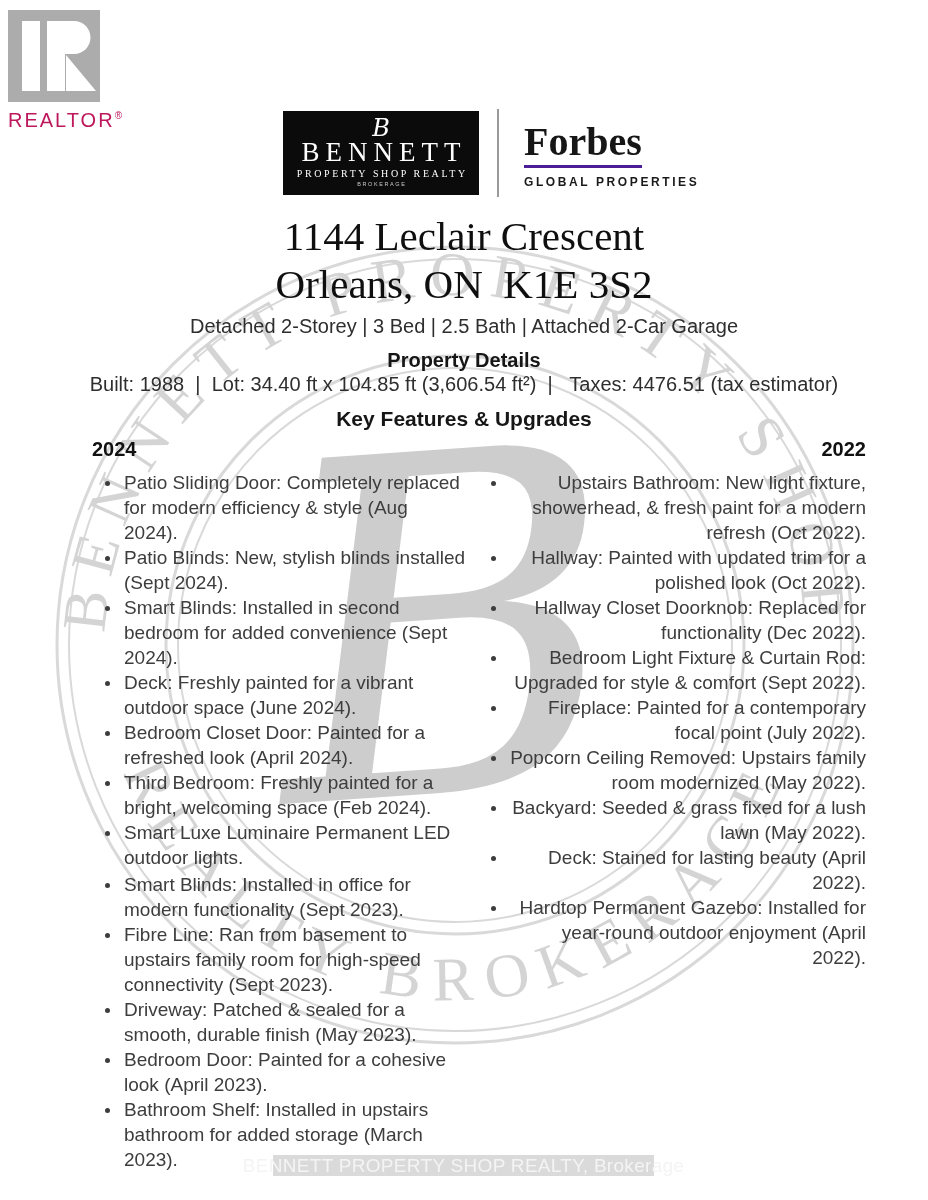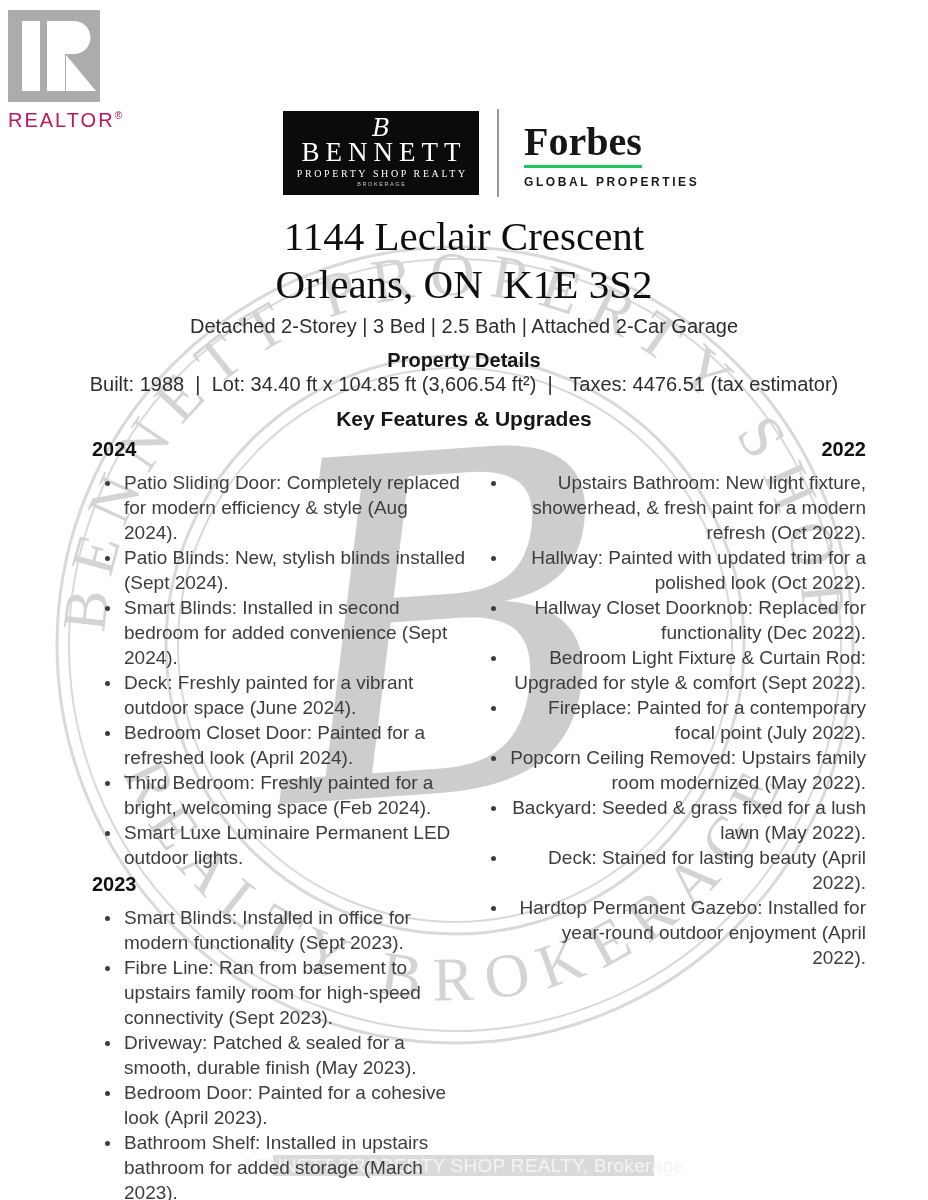--- a/index.html
+++ b/index.html
@@ -22,21 +22,21 @@
                display:flex;flex-direction:column;align-items:center;justify-content:center;color:#ffffff;text-align:center;}
   .bennett-script{font-family:"DejaVu Serif","Liberation Serif",serif;font-style:italic;font-size:24px;line-height:20px;}
   .bennett-name{font-family:"Liberation Serif",serif;font-size:27px;line-height:26px;letter-spacing:6px;text-indent:6px;margin-top:1px;}
   .bennett-tag{font-family:"Liberation Serif",serif;font-size:10px;line-height:11px;letter-spacing:2.6px;text-indent:2.6px;margin-top:3px;}
   .bennett-sub{font-size:5.5px;line-height:7px;letter-spacing:1.6px;text-indent:1.6px;color:#c9c9c9;margin-top:2px;}
 
   .logo-divider{position:absolute;left:497px;top:109px;width:2px;height:88px;background:#9a9a9a;z-index:2;}
 
   .forbes{position:absolute;left:524px;top:122px;z-index:2;}
   .forbes-name{display:inline-block;font-family:"Liberation Serif",serif;font-weight:bold;font-size:40px;line-height:40px;
-               color:#161616;border-bottom:3px solid #22c55e;padding-bottom:3px;}
+               color:#161616;border-bottom:3px solid #4c1d95;padding-bottom:3px;}
   .forbes-tag{margin-top:7px;font-size:12px;font-weight:bold;letter-spacing:2.6px;color:#1a1a1a;}
 
   
   .header{position:absolute;left:0;top:212px;width:100%;text-align:center;z-index:2;}
   .address{font-family:"Liberation Serif",serif;font-size:41px;line-height:48px;color:#0f0f0f;}
   .summary{font-size:20px;line-height:24px;color:#2e2e2e;margin-top:6px;}
   .section-title{font-size:20px;line-height:24px;font-weight:bold;color:#161616;margin-top:10px;}
   .details-line{font-size:20px;line-height:24px;color:#2e2e2e;}
   .features-title{font-size:21px;line-height:24px;font-weight:bold;color:#161616;margin-top:11px;}
 
@@ -120,21 +120,20 @@
         <div class="year-heading">2024</div>
         <ul class="feature-list">
           <li>Patio Sliding Door: Completely replaced for modern efficiency &amp; style (Aug 2024).</li>
           <li>Patio Blinds: New, stylish blinds installed (Sept 2024).</li>
           <li>Smart Blinds: Installed in second bedroom for added convenience (Sept 2024).</li>
           <li>Deck: Freshly painted for a vibrant outdoor space (June 2024).</li>
           <li>Bedroom Closet Door: Painted for a refreshed look (April 2024).</li>
           <li>Third Bedroom: Freshly painted for a bright, welcoming space (Feb 2024).</li>
           <li>Smart Luxe Luminaire Permanent LED outdoor lights.</li>
         </ul>
-        <div class="year-heading">2023</div>
         <ul class="feature-list">
           <li>Smart Blinds: Installed in office for modern functionality (Sept 2023).</li>
           <li>Fibre Line: Ran from basement to upstairs family room for high-speed connectivity (Sept 2023).</li>
           <li>Driveway: Patched &amp; sealed for a smooth, durable finish (May 2023).</li>
           <li>Bedroom Door: Painted for a cohesive look (April 2023).</li>
           <li>Bathroom Shelf: Installed in upstairs bathroom for added storage (March 2023).</li>
         </ul>
       </div>
     <div class="col col-right">
         <div class="year-heading">2022</div>

